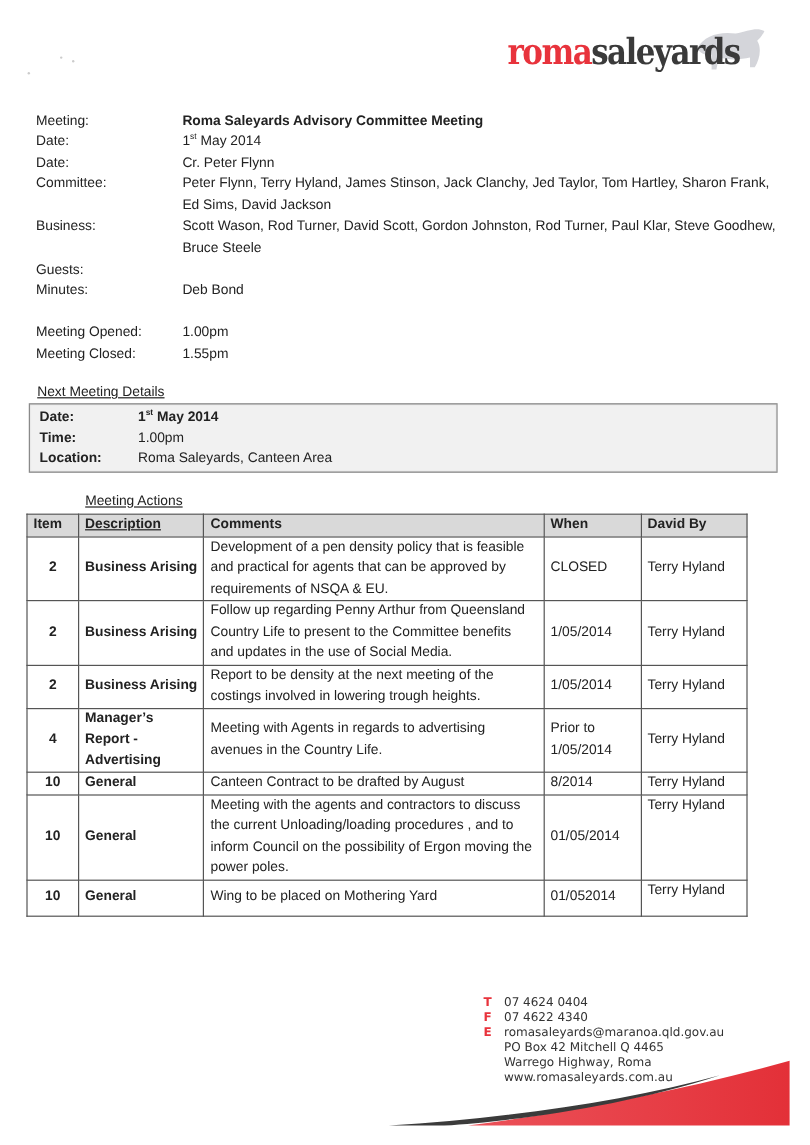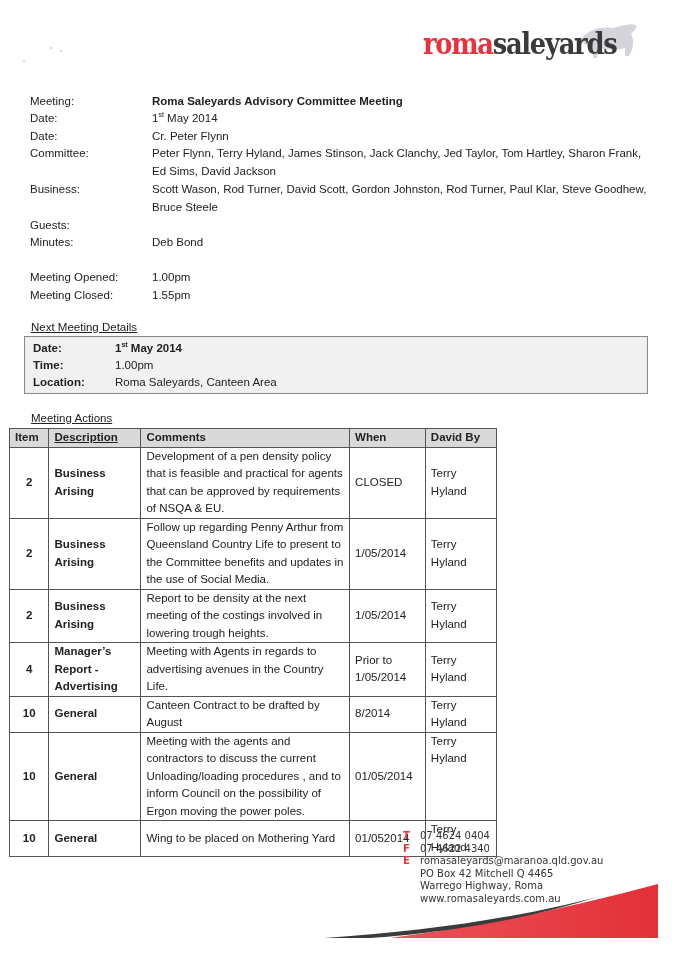--- a/index.html
+++ b/index.html
@@ -19,21 +19,21 @@
   .info-value { position: absolute; left: 122px; }
   sup { font-size: 7px; vertical-align: 5px; line-height: 0; }
 
   .section-title { position: absolute; left: 31px; font-weight: normal; text-decoration: underline; white-space: nowrap; }
   .next-box { position: absolute; left: 24px; top: 336px; width: 622px; height: 56px;
               background: #f1f1f1; border: 1px solid #8a8a8a; box-shadow: 0 0 1px #bbb inset; }
   .next-row { position: absolute; left: 8px; height: 18px; line-height: 18px; white-space: nowrap; }
   .next-label { position: absolute; left: 0; font-weight: bold; }
   .next-value { position: absolute; left: 82px; }
 
-  table.actions { position: absolute; left: 9px; top: 428px; border-collapse: collapse; width: 488px; }
+  table.actions { position: absolute; left: 22px; top: 428px; border-collapse: collapse; width: 601px; }
   table.actions th, table.actions td { border: 1px solid #555; padding: 0 5px; line-height: 17.5px; vertical-align: middle; }
   table.actions th { background: #d9d9d9; text-align: left; font-weight: bold; height: 17px; }
   table.actions td.item { text-align: center; font-weight: bold; }
   table.actions td.desc { font-weight: bold; }
   table.actions td.top { vertical-align: top; }
   .c-item { width: 32px; } .c-desc { width: 94px; text-decoration: underline; } .c-com { width: 275px; } .c-when { width: 70px; margin-top: 18px; } .c-by { width: 78px; }
 
   .contact { position: absolute; left: 403px; top: 830px; font-family: "DejaVu Sans", sans-serif; font-size: 10px; color: #333; }
   .contact-row { height: 12.5px; line-height: 12.5px; white-space: nowrap; position: relative; padding-left: 17px; }
   .contact-key { position: absolute; left: 0; color: #e8333c; font-weight: bold; }
@@ -108,21 +108,21 @@
   <div class="next-row" style="top:19px;">
     <span class="next-label">Time:</span>
     <span class="next-value">1.00pm</span>
   </div>
   <div class="next-row" style="top:36px;">
     <span class="next-label">Location:</span>
     <span class="next-value">Roma Saleyards, Canteen Area</span>
   </div>
 </div>
 
-<div class="section-title" style="top:412px;font-weight:normal;">Meeting Actions</div>
+<div class="section-title" style="top:412px;font-weight:normal;margin-left:40px;">Meeting Actions</div>
 <table class="actions">
   <thead>
     <tr>
       <th class="c-item">Item</th>
       <th class="c-desc">Description</th>
       <th class="c-com">Comments</th>
       <th class="c-when">When</th>
       <th class="c-by">David By</th>
     </tr>
   </thead>

